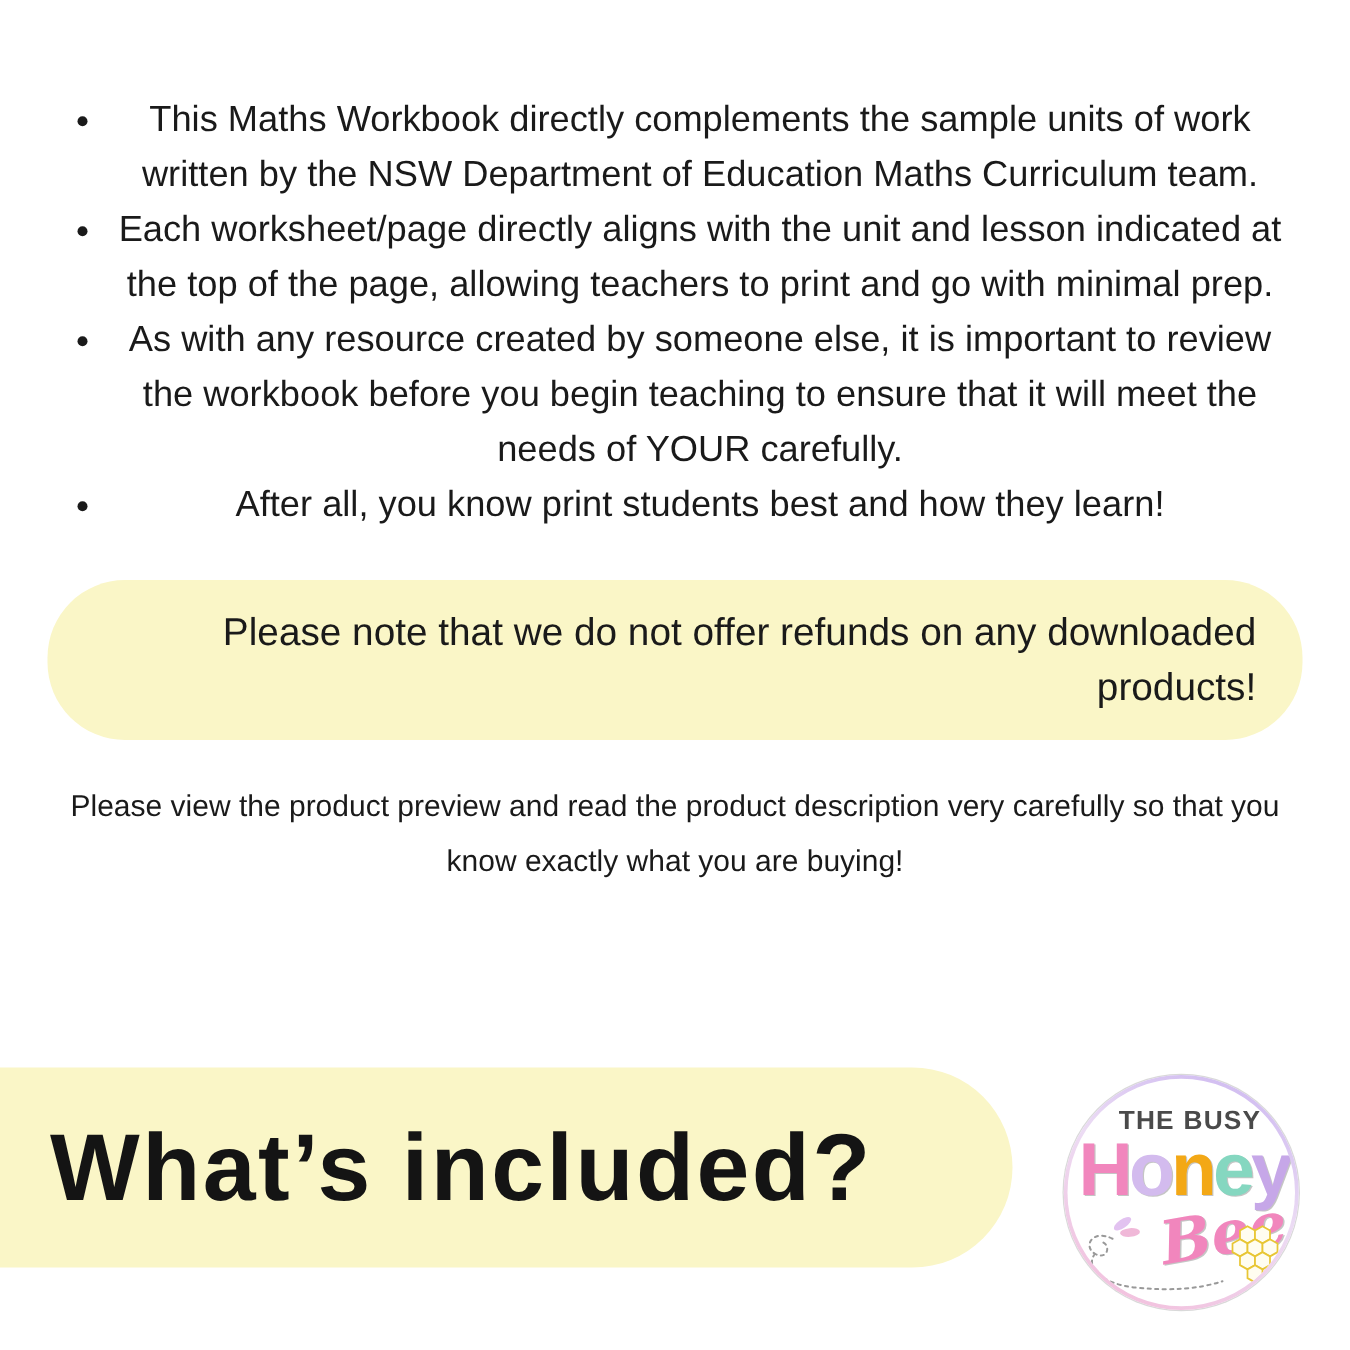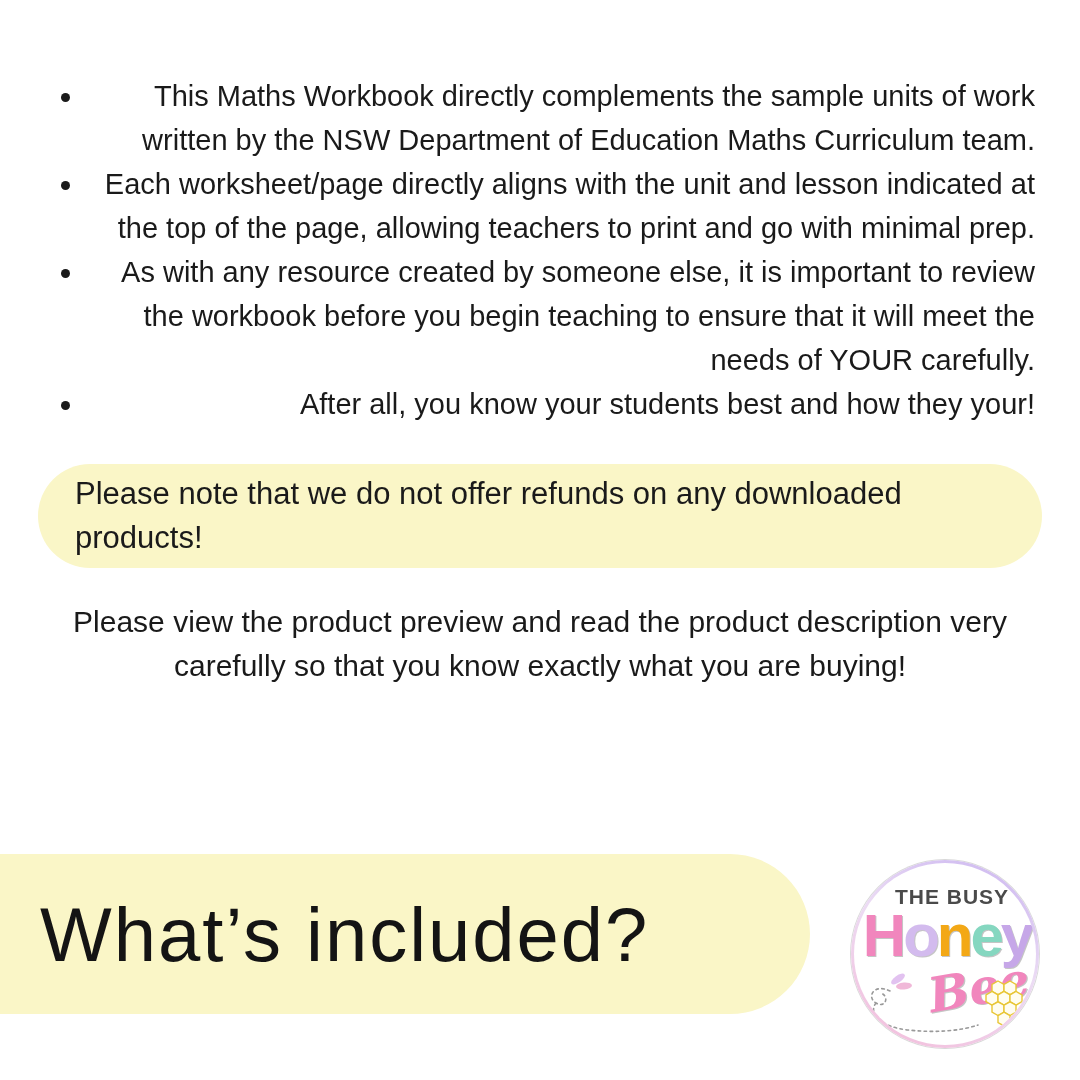--- a/index.html
+++ b/index.html
@@ -14,43 +14,43 @@
 
   
   .bullets {
     width: 950px;
     margin: 74px auto 0;
     padding-left: 40px;
     font-size: 29px;
     line-height: 44px;
     list-style: disc outside;
   }
-  .bullets li { text-align: right; }
+  .bullets li { text-align: center; }
 
   .u {
     text-decoration-thickness: 2.5px;
     text-underline-offset: 7px;
   }
 
   
   .refund-pill {
     width: 930px;
     margin: 38px auto 0;
-    padding: 8px 37px;
+    padding: 20px 37px;
     border-radius: 62px;
     font-size: 31px;
     line-height: 44px;
-    text-align: left;
+    text-align: right;
   }
 
   
   .preview-note {
     width: 990px;
     margin: 32px auto 0;
-    font-size: 30px;
+    font-size: 24px;
     line-height: 44px;
     text-align: center;
   }
 
   
   .included-box {
     position: absolute;
     left: 0; top: 854px;
     width: 770px; height: 160px;
     border-radius: 0 110px 110px 0;
@@ -126,33 +126,33 @@
   <li>
     <span>This Maths Workbook directly complements the sample units of work written by the NSW Department of Education Maths Curriculum team.</span>
   </li>
   <li>
     <span>Each worksheet/page directly aligns with the unit and lesson indicated at the top of the page, allowing teachers to print and go with minimal prep.</span>
   </li>
   <li>
     <span>As with any resource created by someone else, it is important to review the workbook before you begin teaching to ensure that it will meet the needs of </span><span class="u">YOUR </span><span>carefully.</span>
   </li>
   <li>
-    <span>After all, you know your students best and how they your!</span>
+    <span>After all, you know print students best and how they learn!</span>
   </li>
 </ul>
 
 <div class="refund-pill" style="background-color: rgb(250, 246, 199);">
   <span class="u">Please note that we do not offer refunds on any downloaded products!</span>
 </div>
 
 <p class="preview-note">
   <span>Please view the product preview and </span><span class="u">read the product description very carefully</span><span> so that you know exactly what you are buying!</span>
 </p>
 
-<div class="included-box" style="background-color: rgb(250, 246, 199);">
+<div class="included-box" style="background-color: rgb(250, 246, 199); font-weight: bold;">
   <span class="included-heading">What’s included?</span>
 </div>
 
 <div class="logo">
   <div class="logo-ring">
     <div class="logo-inner">
       <div class="logo-tagline" style="color: rgb(74, 74, 74);">THE BUSY</div>
       <div class="logo-honey"><span style="color: rgb(241, 134, 189);">H</span><span style="color: rgb(211, 187, 238);">o</span><span style="color: rgb(243, 168, 22);">n</span><span style="color: rgb(133, 215, 192);">e</span><span style="color: rgb(198, 167, 232);">y</span></div>
       <div class="logo-bee" style="color: rgb(241, 134, 189);">Bee</div>
       <svg class="logo-art" viewBox="0 0 176 66">

